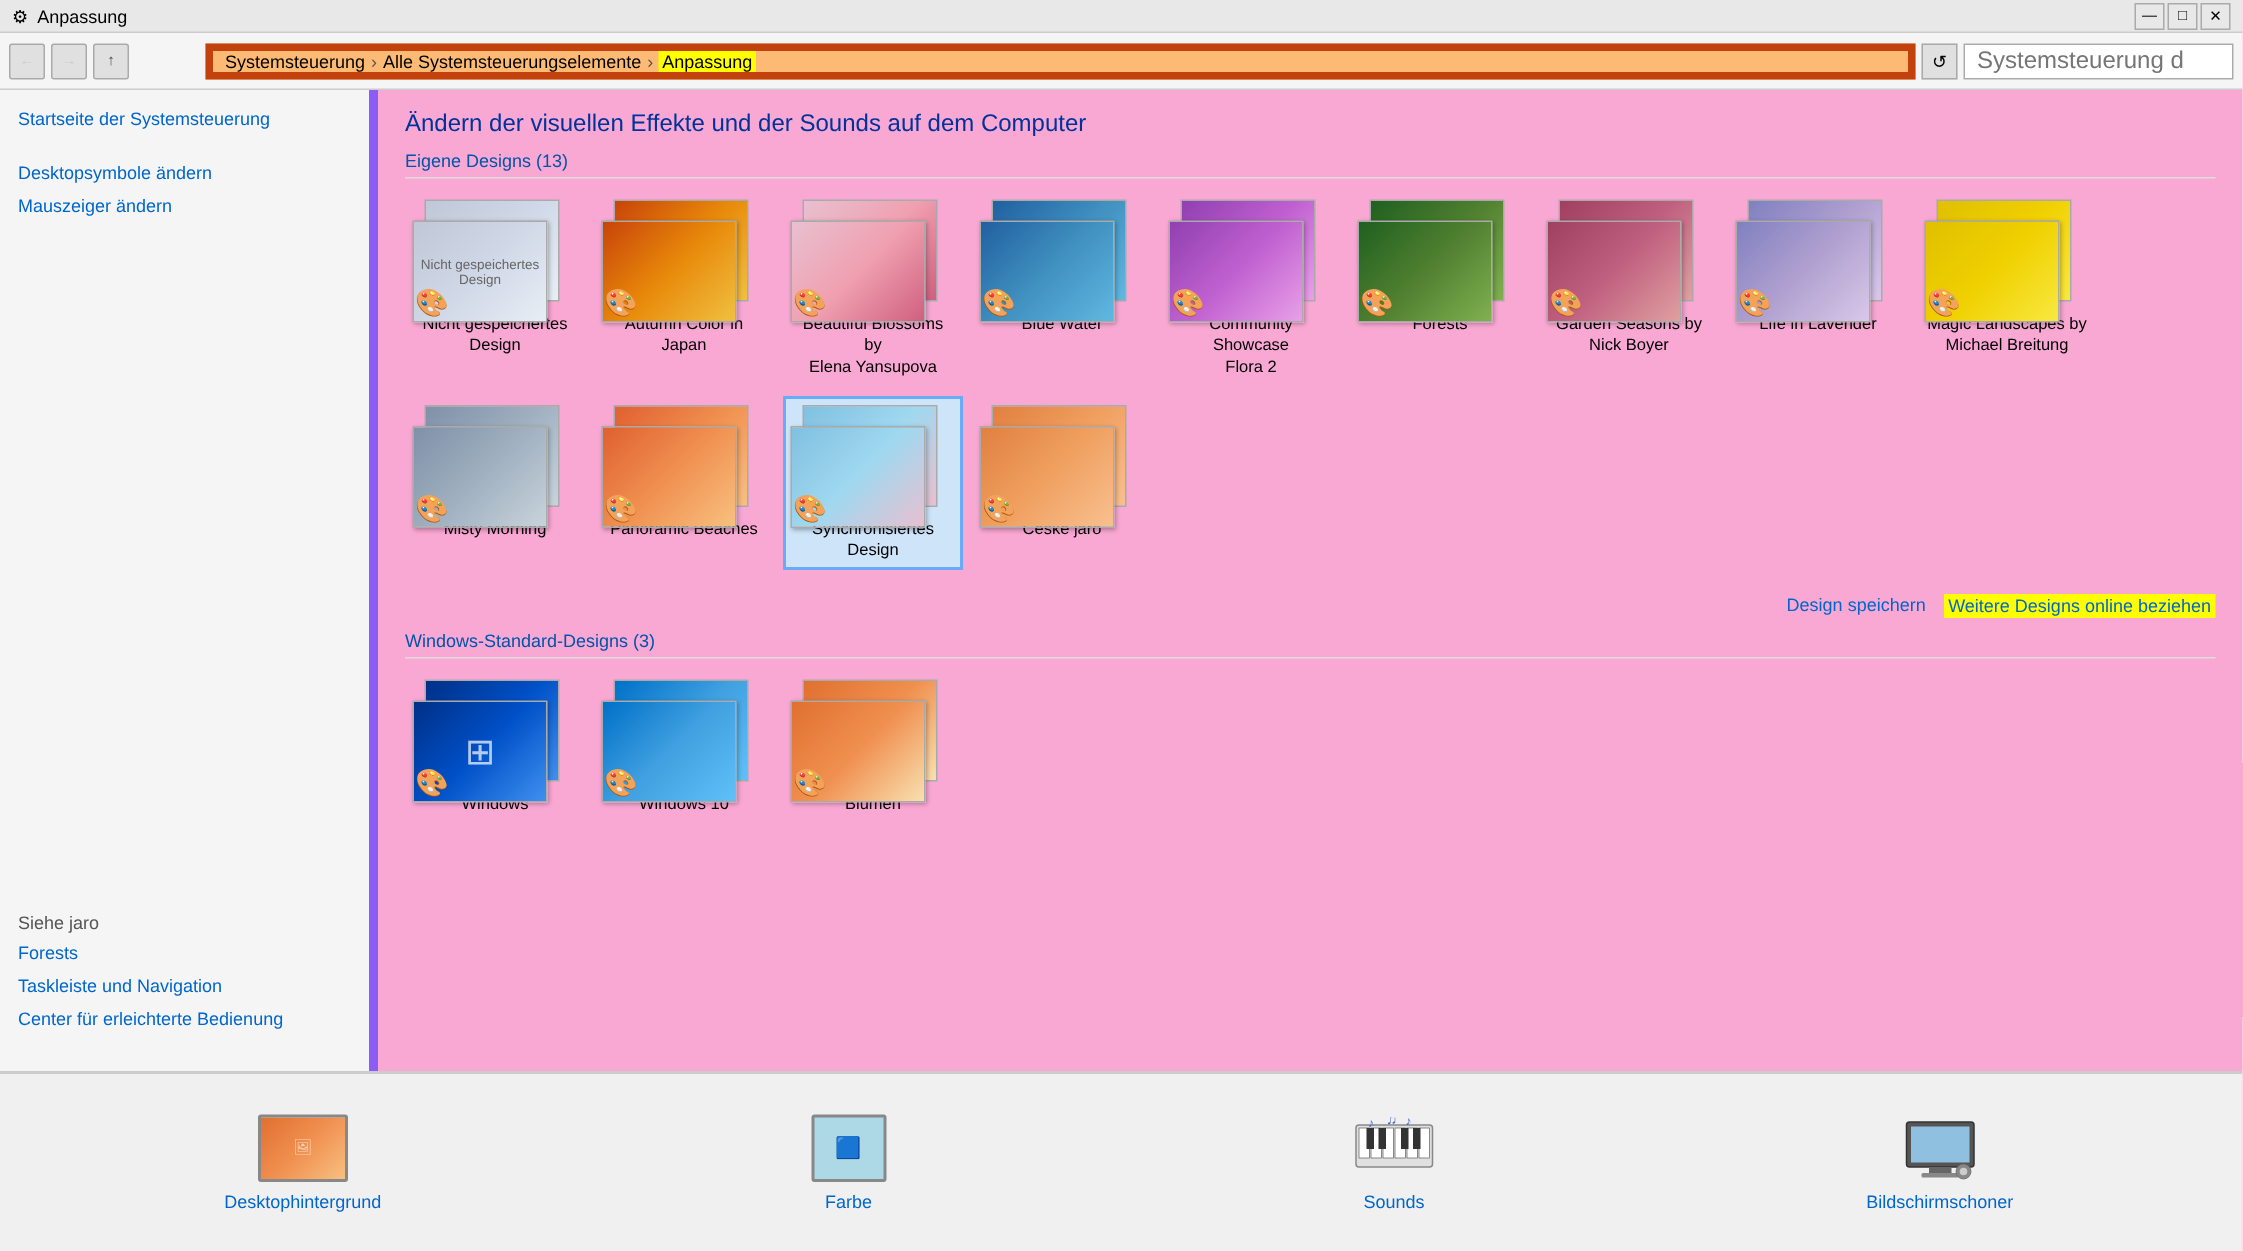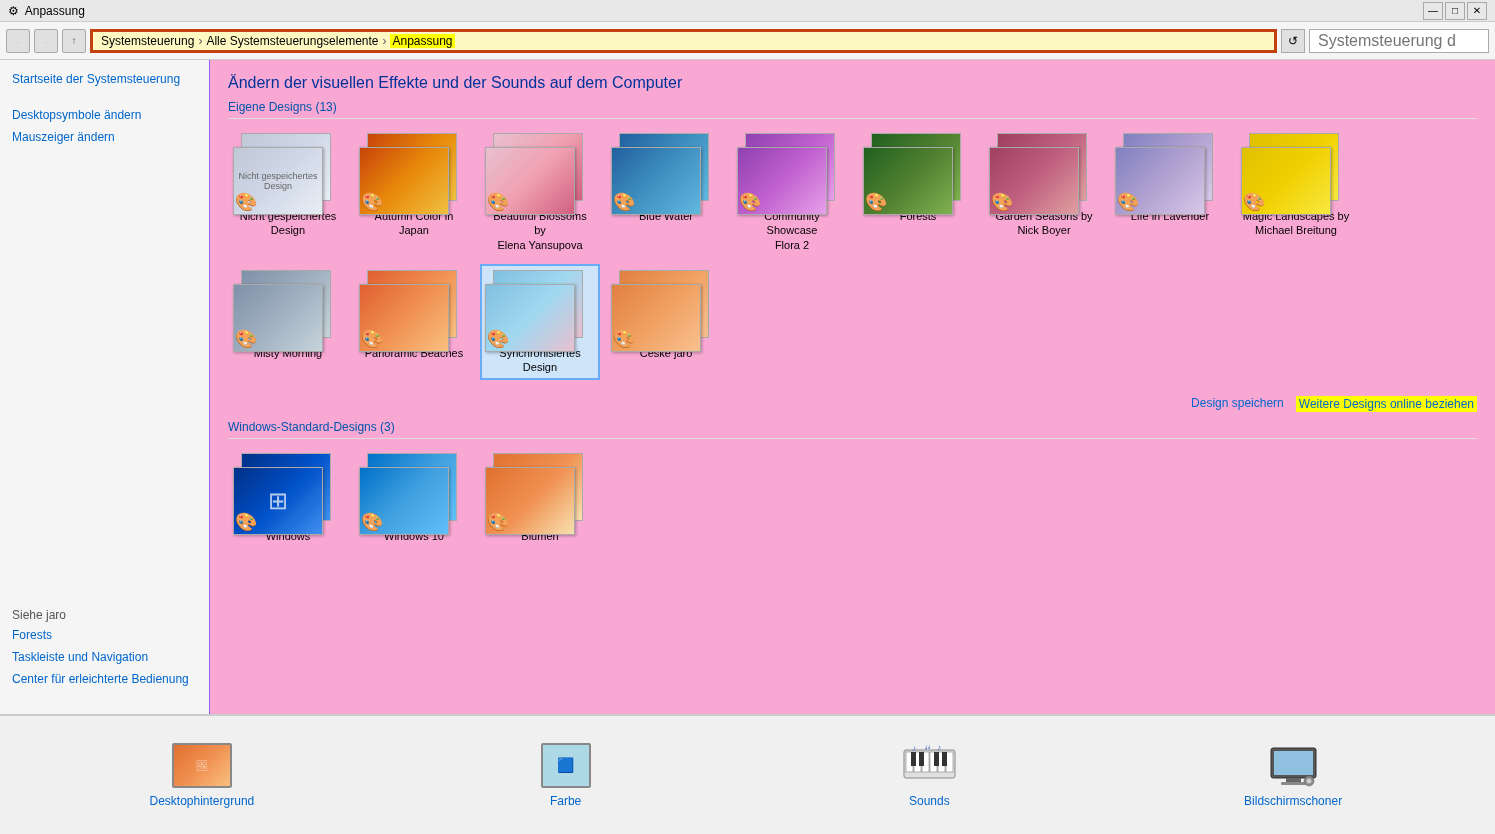--- a/index.html
+++ b/index.html
@@ -33,49 +33,50 @@
       background: #e0e0e0;
       border: 1px solid #aaa;
       border-radius: 2px;
       display: flex; align-items: center; justify-content: center;
       font-size: 10px; cursor: pointer; color: #555;
     }
     .nav-btn.disabled { color: #ccc; }
     .address-path {
       flex: 1;
       height: 24px;
-      background: #fef9c3;
-      border: 3px solid #c2410c;
+      background: #fdba74;
+      border: 5px solid #c2410c;
       padding: 0 8px;
       display: flex;
       align-items: center;
       font-size: 12px;
+      margin-left: 47px;
     }
     .address-path .highlighted { background: #ffff00; padding: 0 2px; }
     .address-sep { color: #555; margin: 0 4px; }
     .search-box {
       width: 180px;
       height: 24px;
       border: 1px solid #aaa;
       padding: 0 8px;
       font-size: 16px;
     }
     .refresh-btn { width: 24px; height: 24px; background: #e0e0e0; border: 1px solid #aaa; display: flex; align-items: center; justify-content: center; font-size: 12px; cursor: pointer; }
 
     
     .main-layout {
       display: flex;
       height: calc(834px - 22px - 38px - 120px);
     }
 
     
     .sidebar {
-      width: 210px;
+      width: 252px;
       padding: 12px 12px;
-      border-right: 1px solid #8b5cf6;
+      border-right: 6px solid #8b5cf6;
       background: #f5f5f5;
       flex-shrink: 0;
     }
     .sidebar-link {
       color: #0066cc;
       text-decoration: none;
       font-size: 12px;
       display: block;
       margin-bottom: 8px;
       cursor: pointer;

